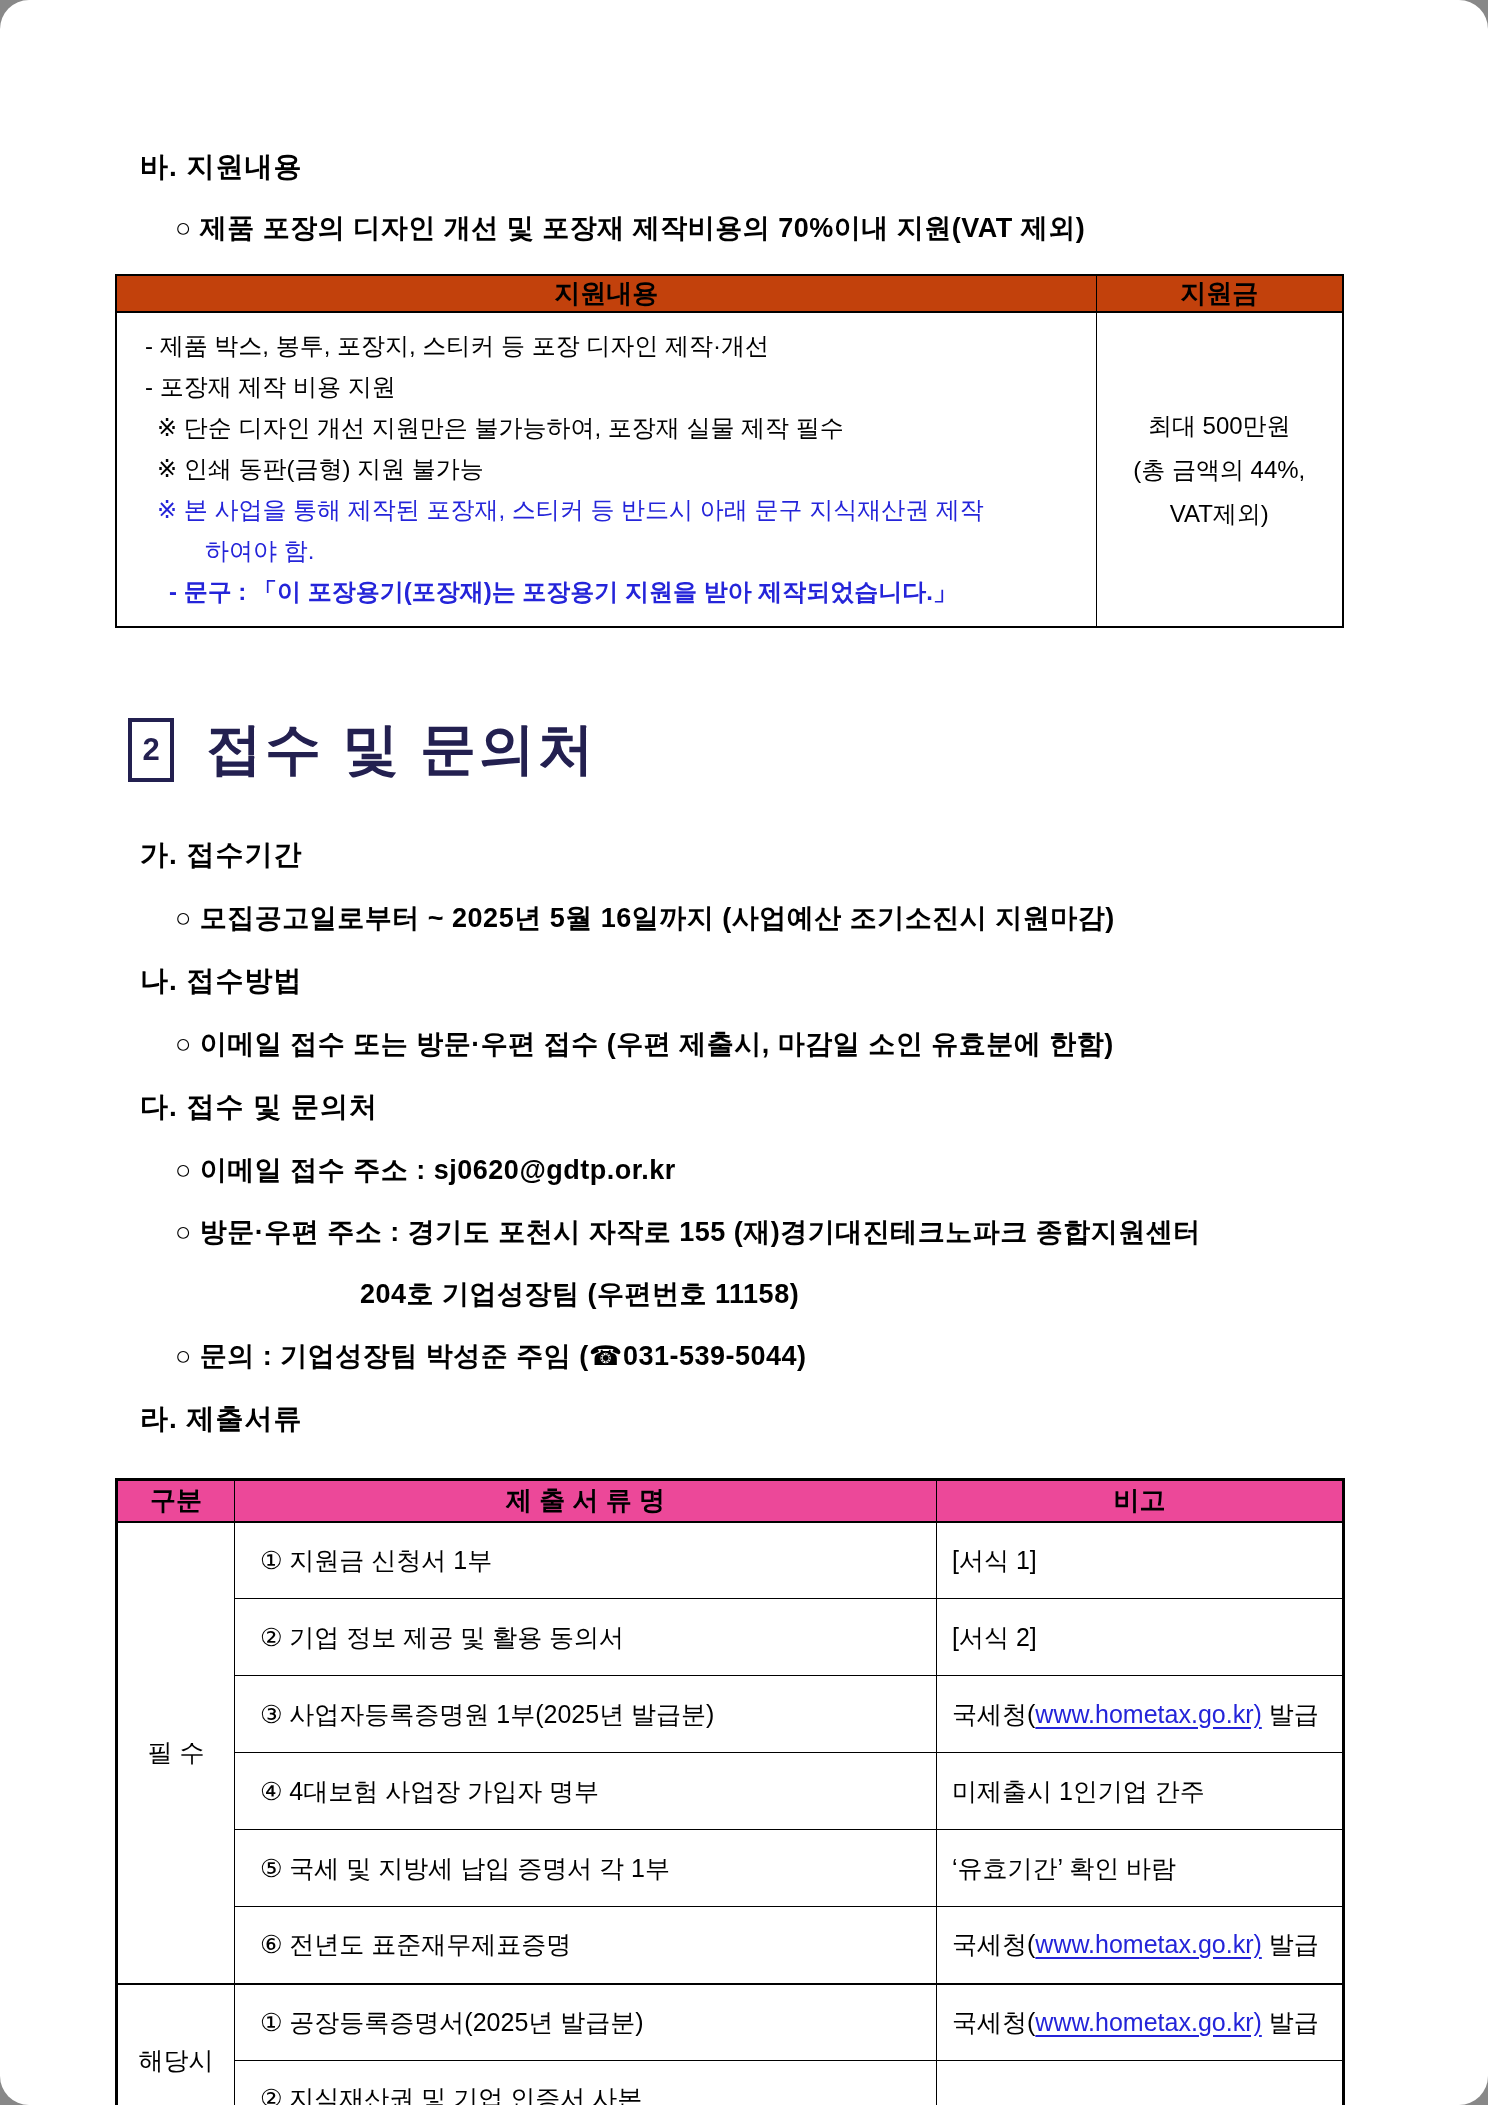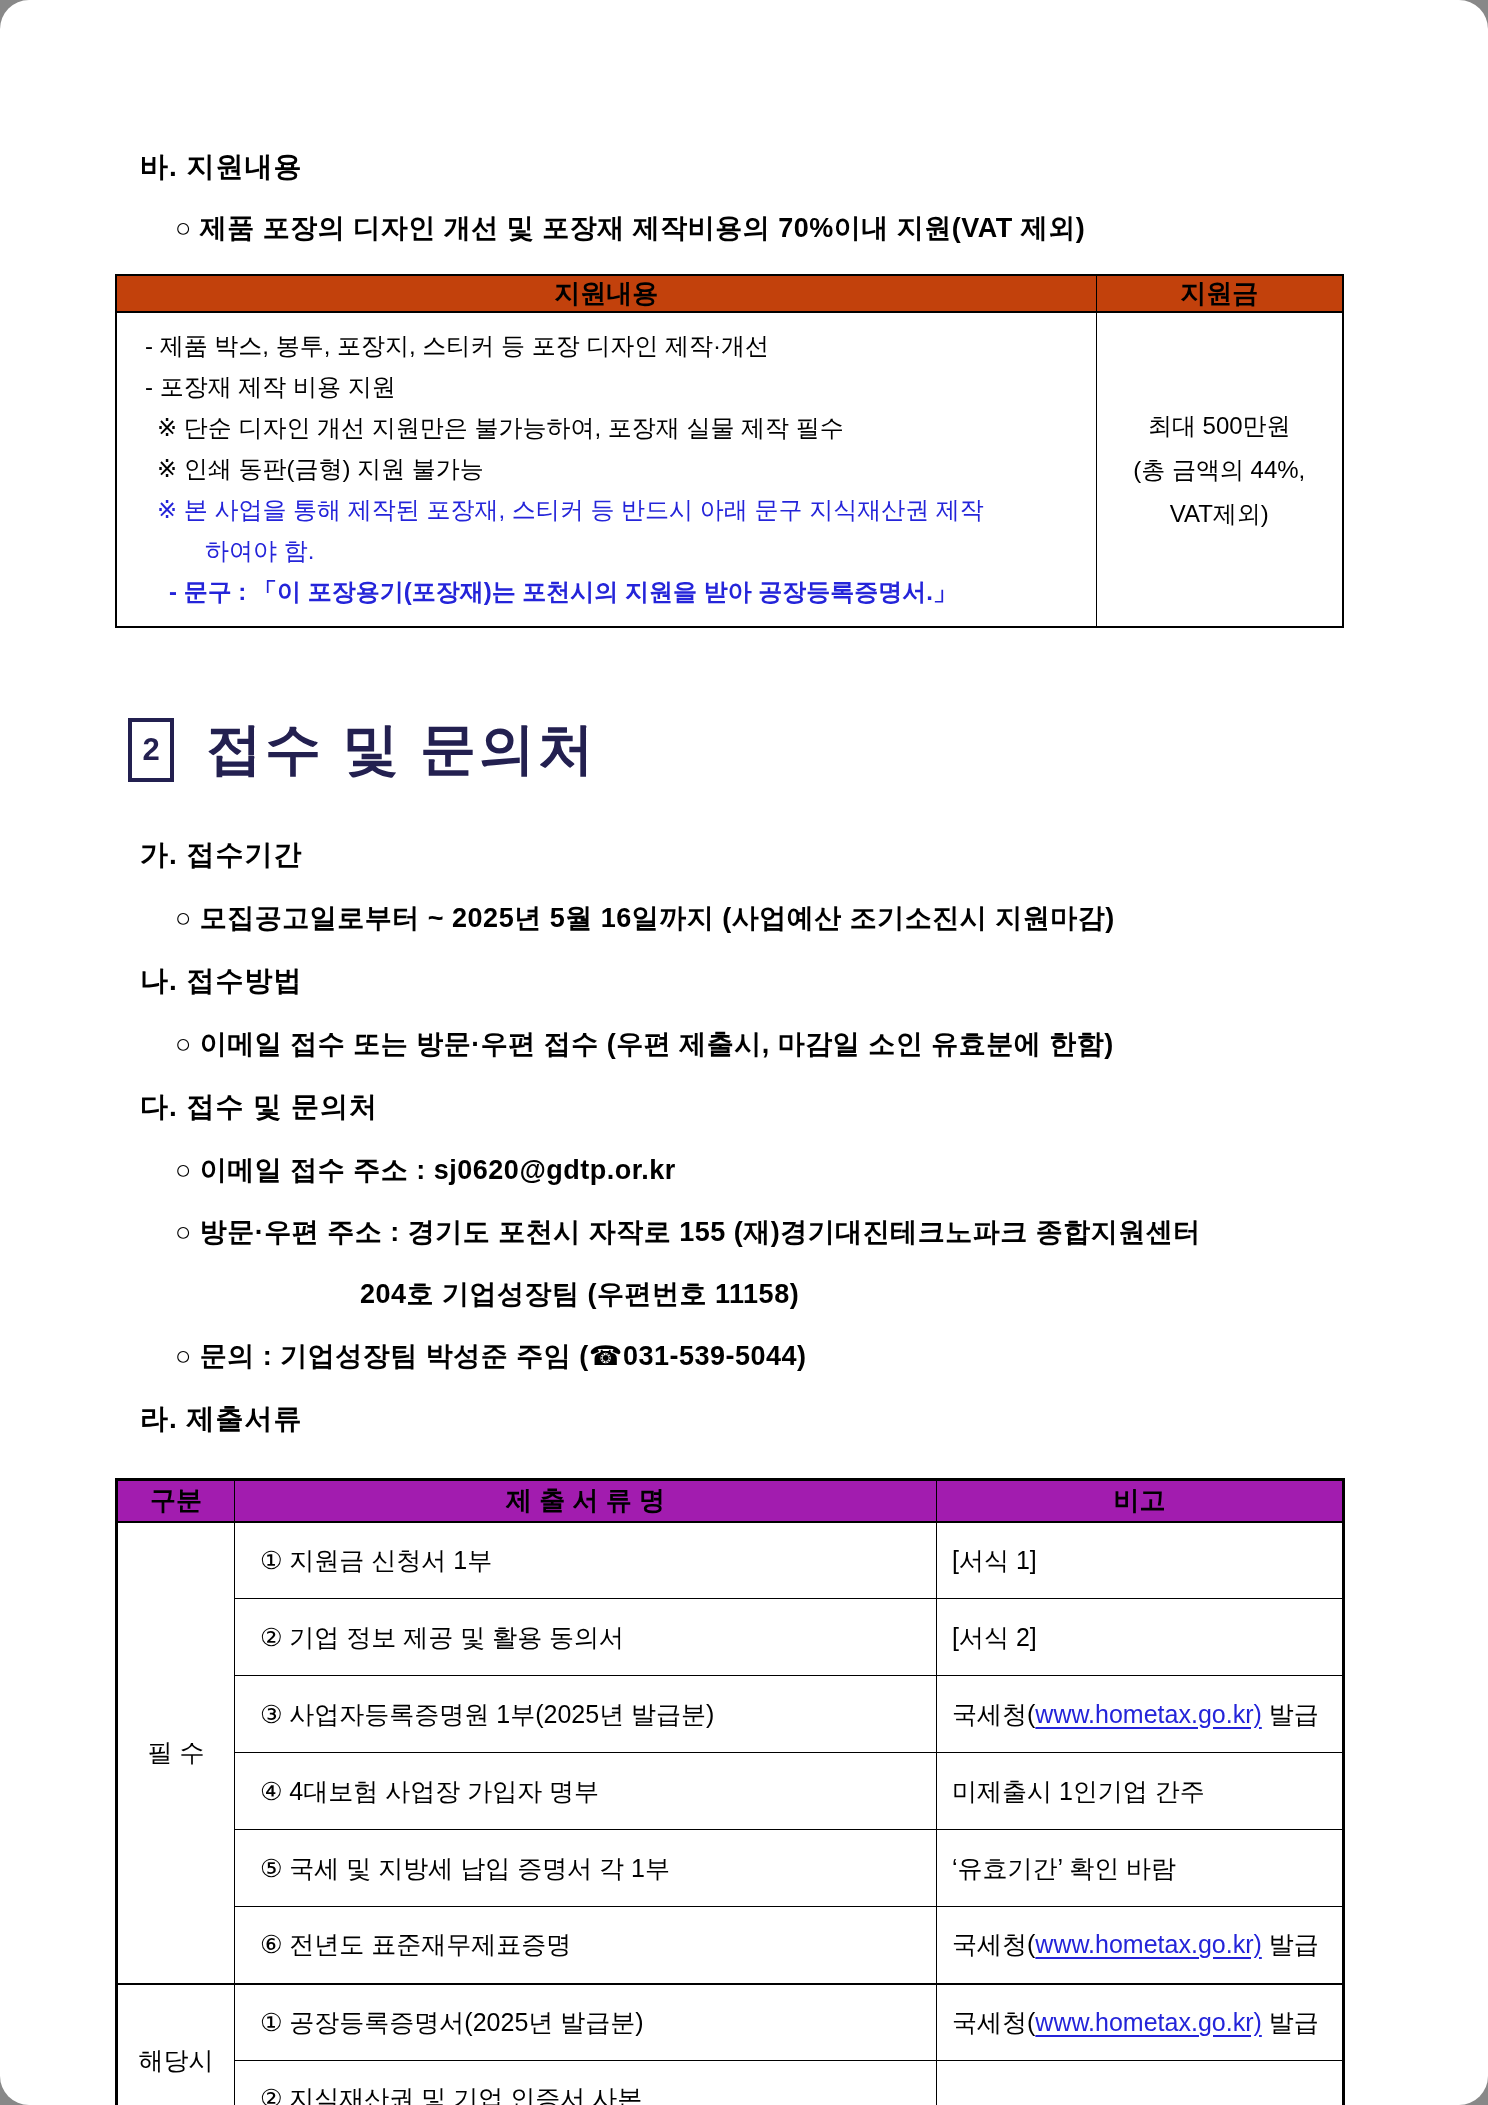--- a/index.html
+++ b/index.html
@@ -43,21 +43,21 @@
 
   
   .line-head { font-size:28px; font-weight:700; margin:26px 0 26px 25px; letter-spacing:1px; }
   .line-bullet { font-size:27px; font-weight:700; margin:26px 0 26px 60px; letter-spacing:0.5px; }
   .line-cont { font-size:27px; font-weight:700; margin:26px 0 26px 245px; letter-spacing:0.5px; }
 
   
   table.t2 { border-collapse:collapse; width:1227px; table-layout:fixed; margin-top:40px; }
   table.t2 th, table.t2 td { border:1.5px solid #000; }
   table.t2 { border:3px solid #000; }
-  table.t2 thead th { background:#a21caf; font-size:26px; font-weight:700; height:42px; border-bottom:2.5px solid #000;margin-left:27px; }
+  table.t2 thead th { background:#ec4899; font-size:26px; font-weight:700; height:42px; border-bottom:2.5px solid #000;margin-left:27px; }
   .t2-col1 { width:118px; }
   .t2-col2 { width:702px; }
   .t2-col3 { width:407px; }
   table.t2 td { height:77px; font-size:25px; font-weight:500; vertical-align:middle; }
   td.t2-group { text-align:center; font-weight:700; font-size:26px; }
   td.t2-name { padding-left:25px; }
   td.t2-remark { padding-left:15px; }
   tr.group-start td { border-top:2.5px solid #000; }
   .doc-link { color:#2424d9; text-decoration:underline; text-underline-offset:4px; cursor:pointer; }
 </style>
@@ -83,21 +83,21 @@
     <tbody>
       <tr>
         <td>
           <div class="t1-body">
             <div class="t1-line ind-dash">- 제품 박스, 봉투, 포장지, 스티커 등 포장 디자인 제작·개선</div>
             <div class="t1-line ind-dash">- 포장재 제작 비용 지원</div>
             <div class="t1-line ind-star">※ 단순 디자인 개선 지원만은 불가능하여, 포장재 실물 제작 필수</div>
             <div class="t1-line ind-star">※ 인쇄 동판(금형) 지원 불가능</div>
             <div class="t1-line ind-star blue">※ 본 사업을 통해 제작된 포장재, 스티커 등 반드시 아래 문구 지식재산권 제작</div>
             <div class="t1-line ind-cont blue">하여야 함.</div>
-            <div class="t1-line ind-phrase blue bold">- 문구 : 「이 포장용기(포장재)는 포천시의 지원을 받아 공장등록증명서.」</div>
+            <div class="t1-line ind-phrase blue bold">- 문구 : 「이 포장용기(포장재)는 포장용기 지원을 받아 제작되었습니다.」</div>
           </div>
         </td>
         <td>
           <div class="t1-amount">
             <div>최대 500만원</div>
             <div>(총 금액의 44%,</div>
             <div>VAT제외)</div>
           </div>
         </td>
       </tr>

